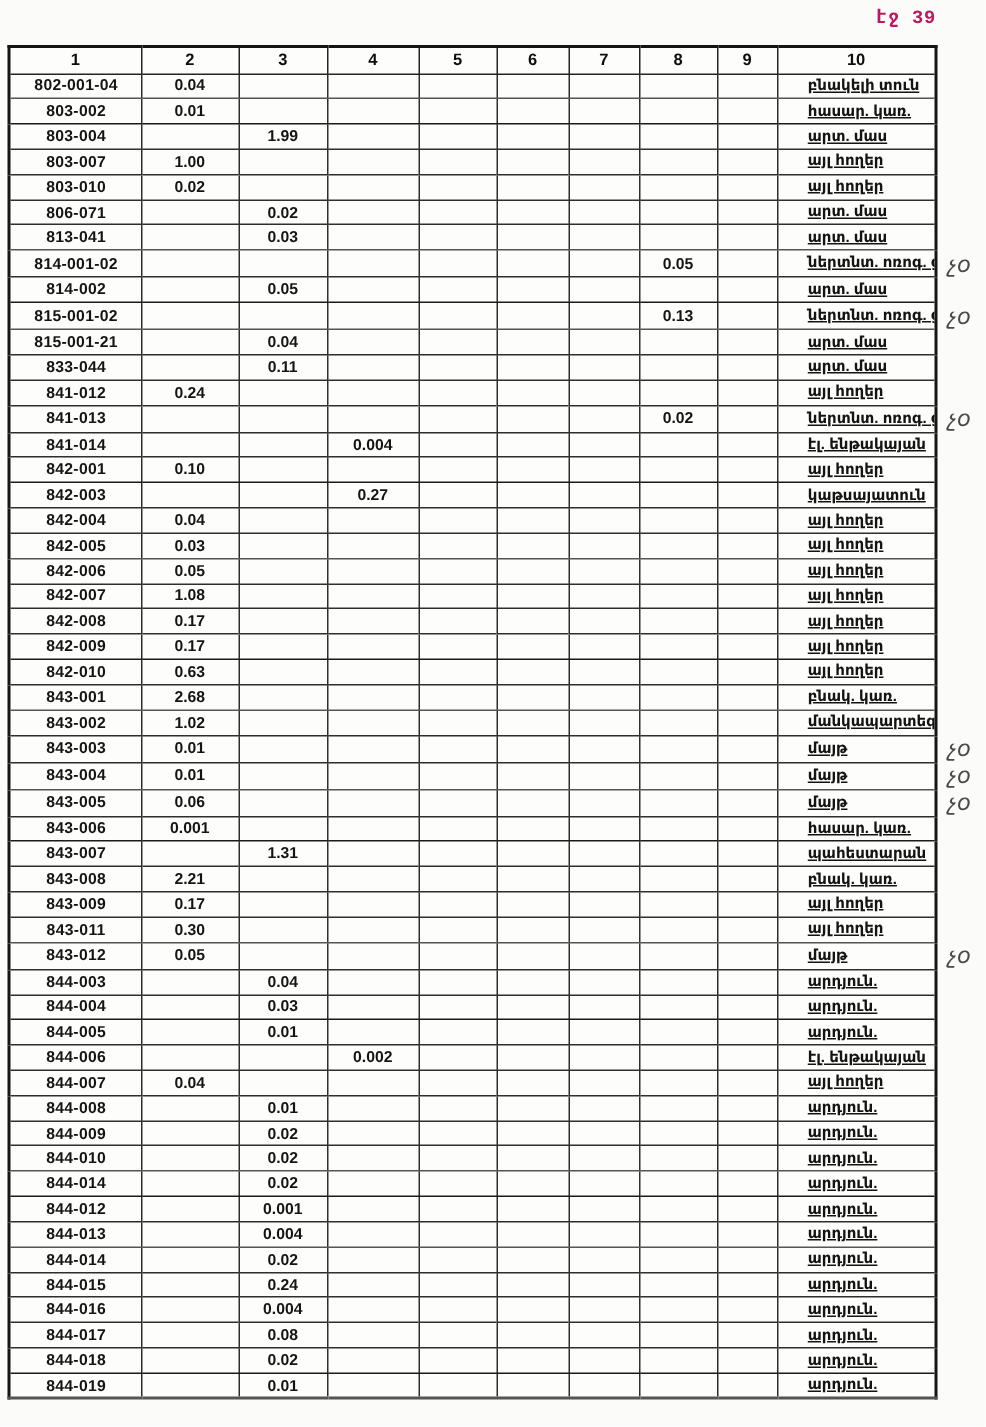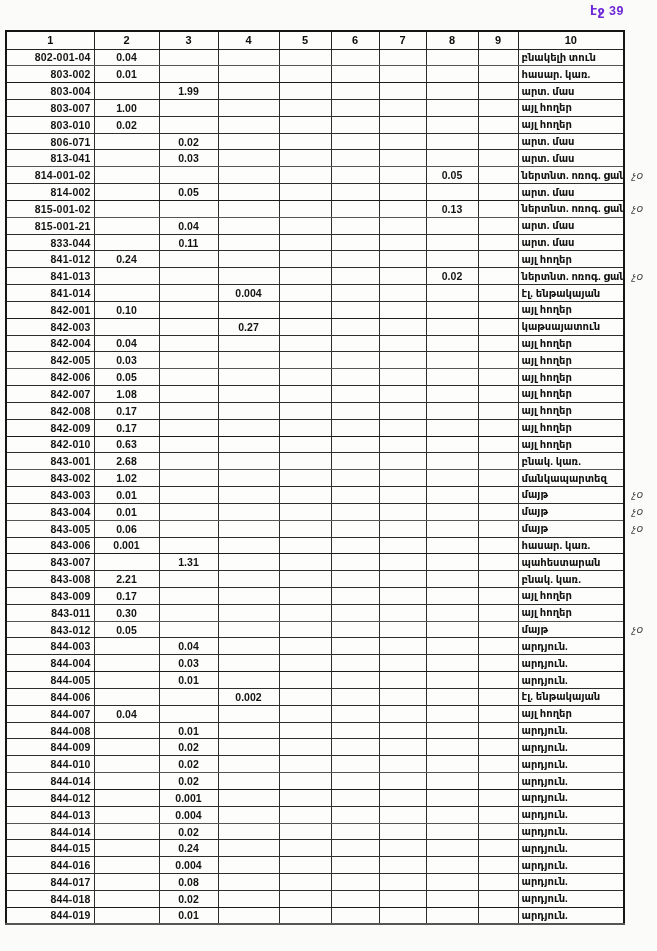--- a/index.html
+++ b/index.html
@@ -13,22 +13,23 @@
     font-family: "Liberation Sans", "DejaVu Sans", sans-serif;
     overflow: hidden;
   }
 
   .page-label {
     position: absolute;
     top: 3px;
     right: 33px;
     font-size: 12.5px;
     font-weight: bold;
-    color: #6d28d9;
+    color: #be185d;
     letter-spacing: 0.5px;
+    font-family: Liberation Mono, monospace;
   }
 
   table.register {
     position: absolute;
     left: 5px;
     top: 30px;
     width: 652px;
     border-collapse: collapse;
     table-layout: fixed;
   }
@@ -51,41 +52,41 @@
     padding: 0 3px;
     font-size: 10.5px;
     font-weight: bold;
     color: #141414;
     white-space: nowrap;
     overflow: hidden;
     background: #fdfdfc;
     vertical-align: middle;
   }
 
-  td.c1 { text-align: right; padding-left: 4px; letter-spacing: 0.2px; }
+  td.c1 { text-align: center; padding-left: 4px; letter-spacing: 0.2px; }
   td.c2, td.c3, td.c4, td.c5, td.c6, td.c7, td.c8, td.c9 { text-align: center; }
-  td.c10 { text-align: left; font-size: 10px; padding-left: 3px; }
+  td.c10 { text-align: left; font-size: 10px; padding-left: 20px; text-decoration: underline; }
 
   
   th:first-child, td.c1 { border-left-width: 2px; border-left-color: #161616; }
   th:nth-child(10), td.c10 { border-right-width: 2px; border-right-color: #161616; }
   tbody tr:last-child td:not(.note) { border-bottom-width: 2px; border-bottom-color: #141414; }
 
   
   tbody tr:nth-child(3n+1) td:not(.note) { border-bottom-color: #555; }
   tbody tr:nth-child(9n+4) td:not(.note) { border-bottom-style: dotted; border-bottom-color: #6a6a6a; }
   tbody tr:nth-child(7n+2) td:not(.note) { border-bottom-color: #1b1b1b; }
 
   
   th.note, td.note {
     border: none;
     background: transparent;
     font-weight: normal;
     font-style: italic;
-    font-size: 11px;
+    font-size: 15px;
     color: #4a4a4a;
     text-align: left;
     padding-left: 7px;
   }
 </style>
 </head>
 <body>
 
 <div class="page">
 

